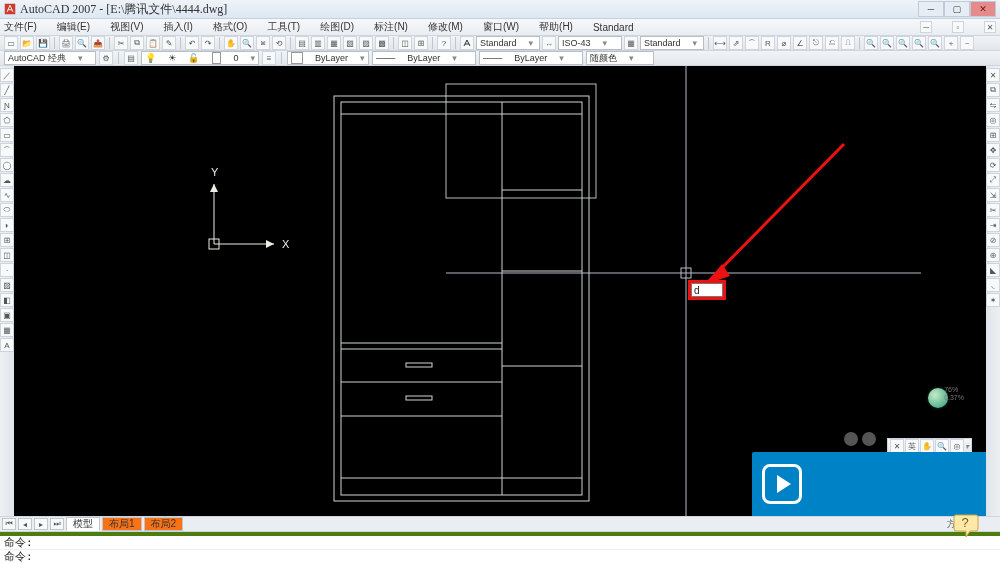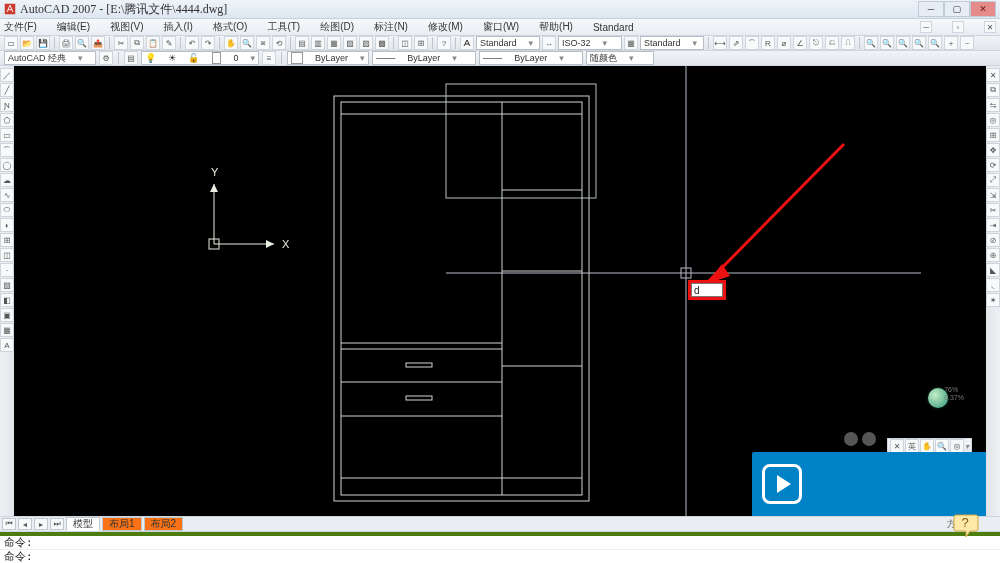--- a/index.html
+++ b/index.html
@@ -186,21 +186,21 @@
       <svg viewBox="0 0 10 10">
         <path d="M2 8 L5 2 L8 8 M3 6 H7" stroke="#333" fill="none"></path>
       </svg>
     </div>
   <div class="combo" style="width:56px">
       <span>Standard</span>
       <em>▾</em>
     </div>
   <div class="tbtn">↔</div>
   <div class="combo" style="width:56px">
-      <span>ISO-32</span>
+      <span>ISO-43</span>
       <em>▾</em>
     </div>
   <div class="tbtn">▦</div>
   <div class="combo" style="width:56px">
       <span>Standard</span>
       <em>▾</em>
     </div>
   <div class="tsep"></div>
   <div class="tbtn">⟷</div>
   <div class="tbtn">⇗</div>

